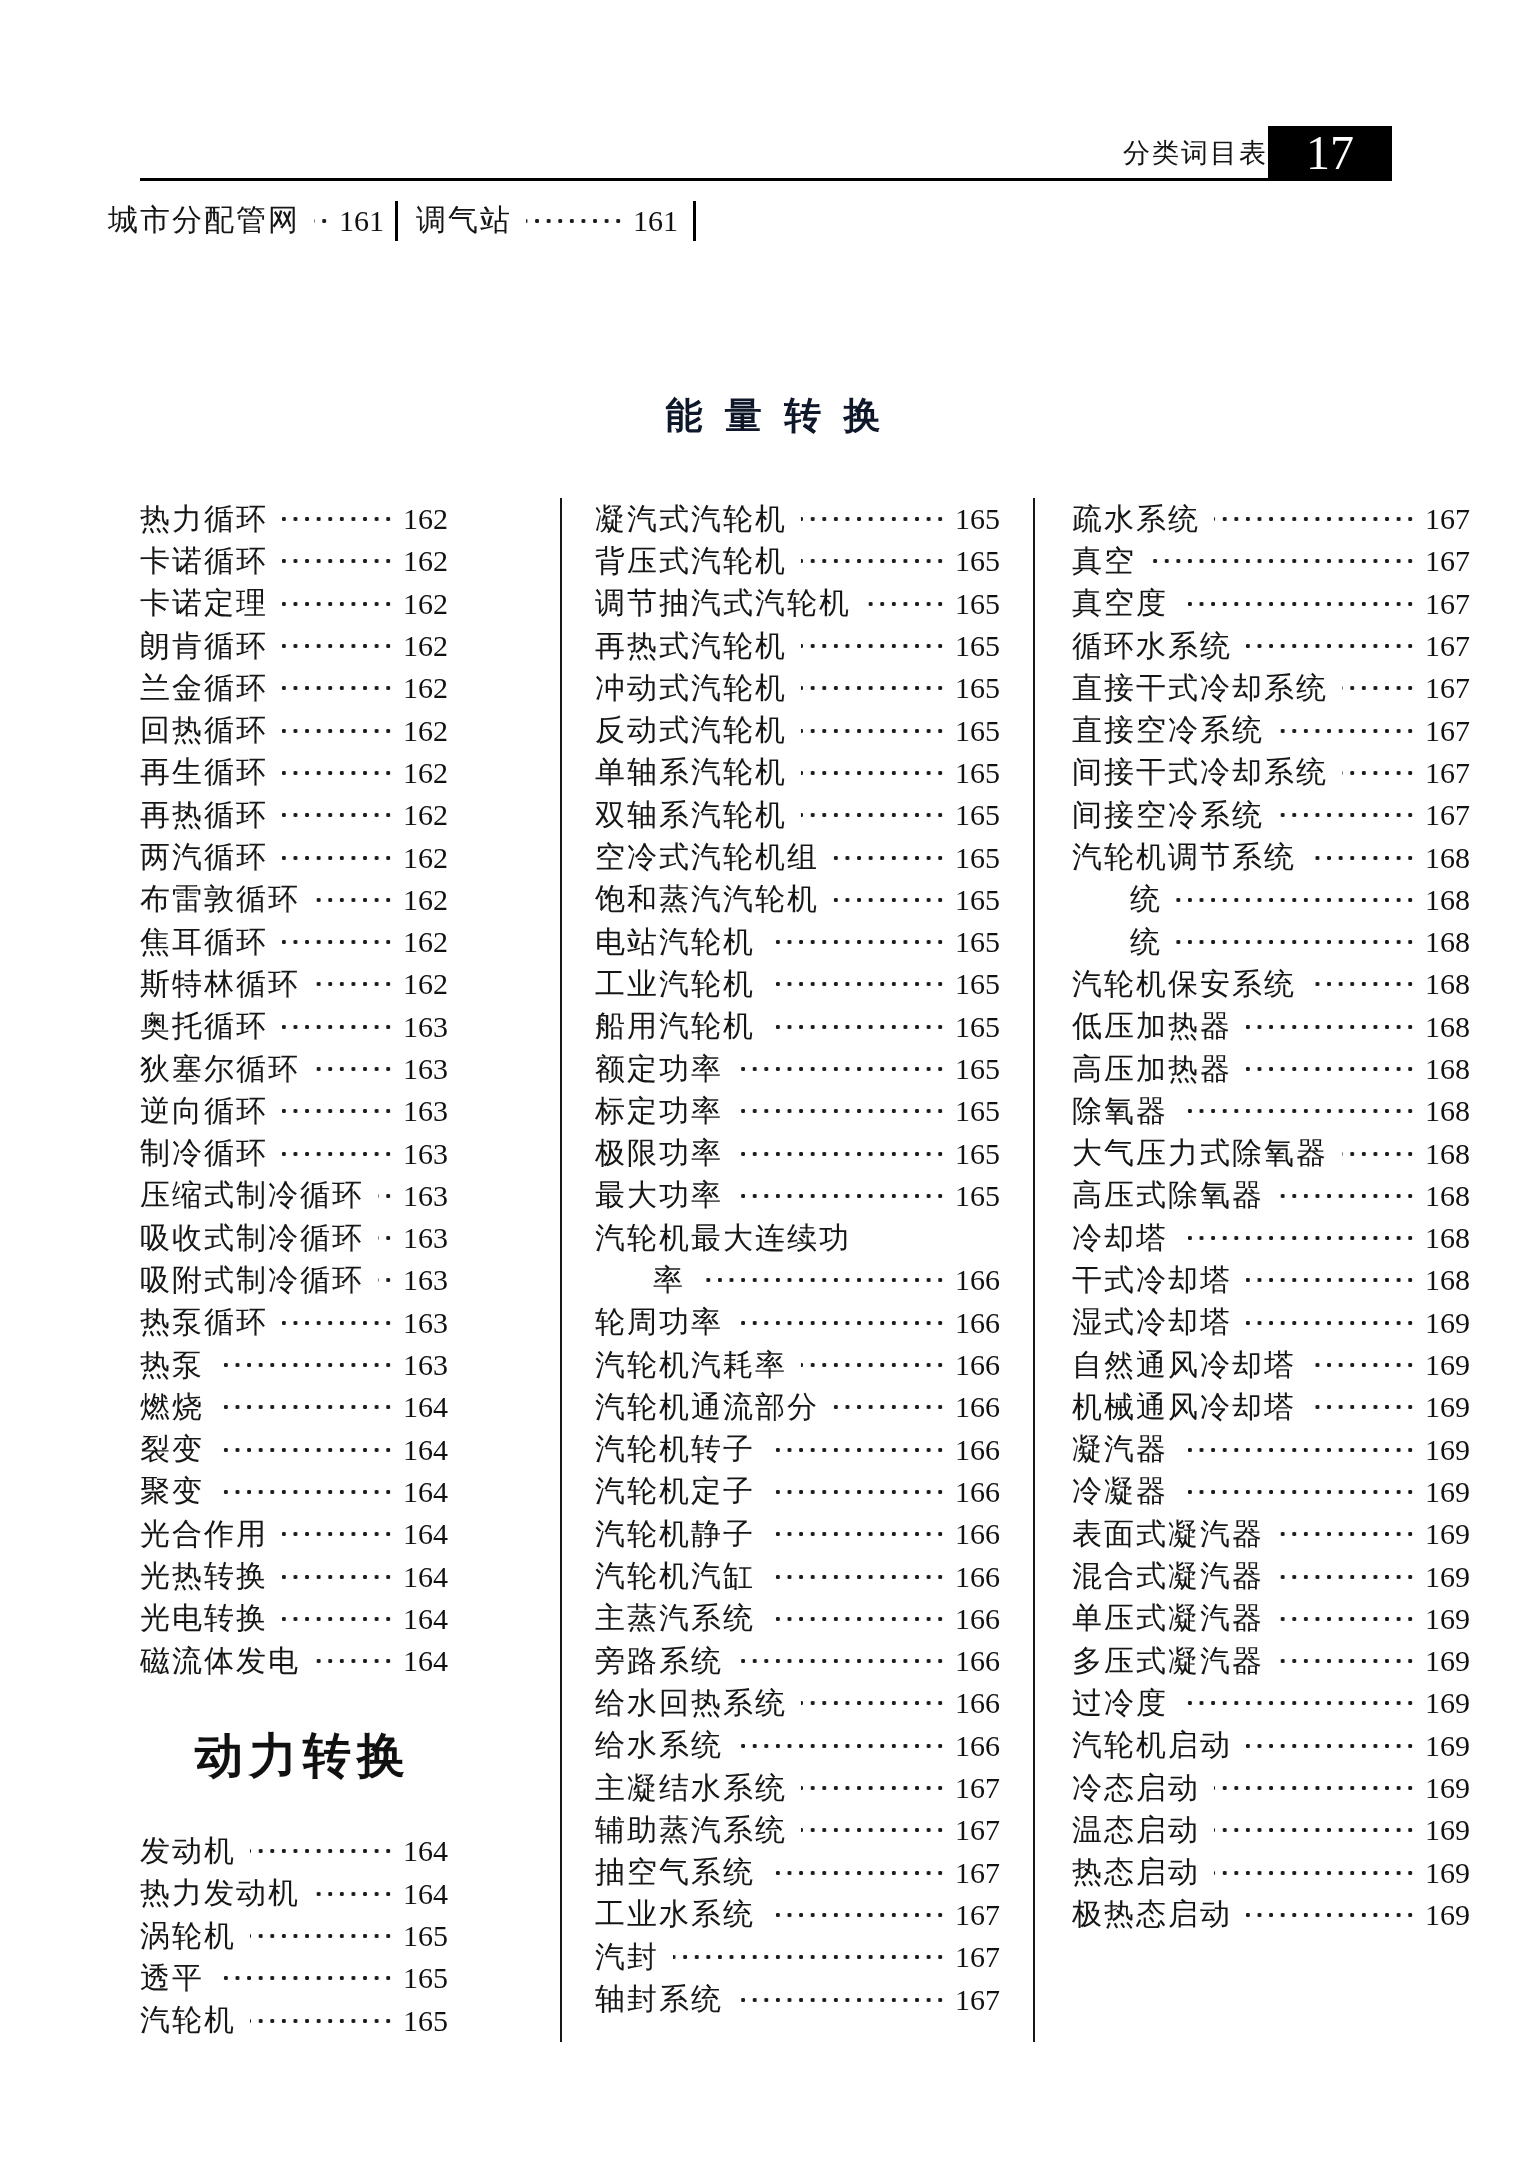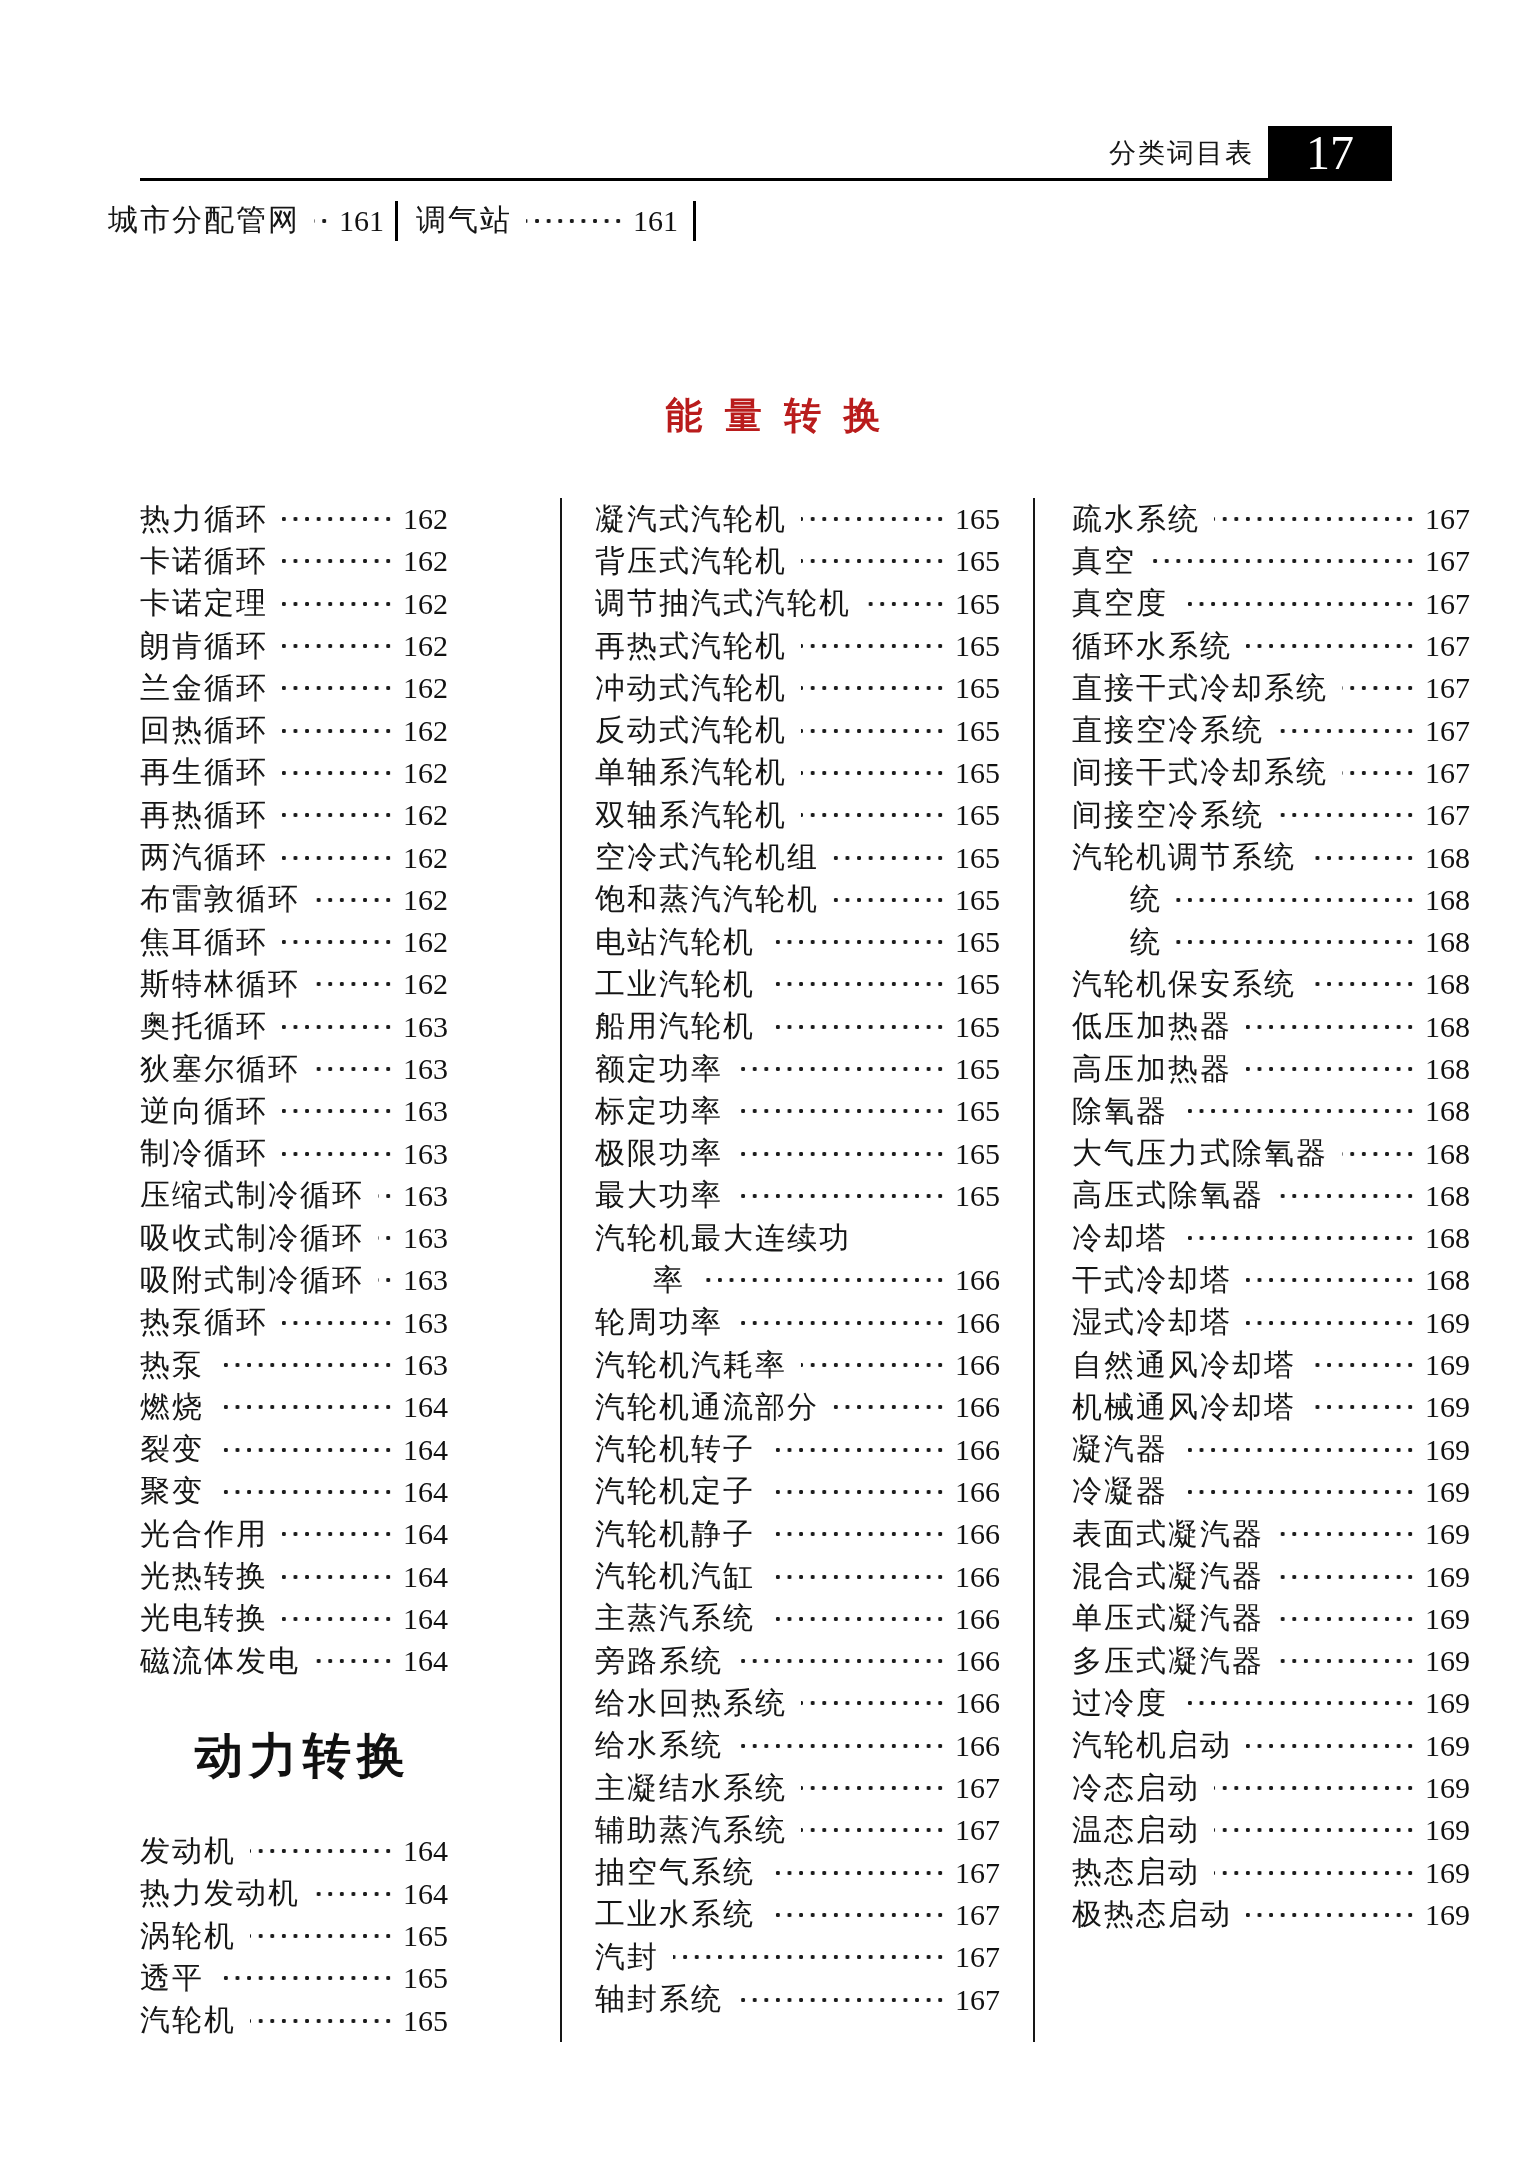--- a/index.html
+++ b/index.html
@@ -4,21 +4,21 @@
 <style>
   html,body{margin:0;padding:0;background:#e8e8e8;}
   .page{
     width:1536px;height:2157px;background:#ffffff;margin:0 auto;
     position:relative;overflow:hidden;color:#1a1a1a;
     font-family:"Liberation Serif","DejaVu Serif",serif;
   }
   
   .header{
     display:flex;align-items:flex-end;justify-content:flex-end;
-    margin:126px 144px 0 140px;gap:14px;
+    margin:126px 144px 0 140px;
   }
   .header-title{
     font-family:"Liberation Sans","DejaVu Sans",sans-serif;
     font-size:27px;letter-spacing:2px;margin-bottom:7px;color:#141414;
   }
   .page-badge{
     width:124px;height:52px;background:#000;color:#fff;
     display:flex;align-items:center;justify-content:center;
     font-family:"Liberation Serif","DejaVu Serif",serif;font-size:48px;
   }
@@ -26,21 +26,21 @@
   
   .cont-row{margin:17px 0 0 108px;height:46px;display:flex;align-items:center;}
   .cc{display:flex;align-items:center;height:100%;}
   .cc1{width:272px;}
   .cc2{width:262px;margin-left:18px;}
   .vbar{width:3px;height:40px;background:#000;margin-left:15px;}
   
   .section-title{
     margin:147px 0 0 16px;text-align:center;
     font-family:"Liberation Sans","DejaVu Sans",sans-serif;
-    font-weight:700;font-size:37px;letter-spacing:6px;color:#b91c1c;
+    font-weight:700;font-size:37px;letter-spacing:6px;color:#0f172a;
   }
   
   .columns{display:flex;margin:57px 99px 0 140px;align-items:stretch;}
   .col{box-sizing:border-box;}
   .col-1{flex:0 0 387px;padding-right:112px;}
   .col-2{flex:0 0 473px;border-left:2.5px solid #161616;padding-left:33px;padding-right:33px;}
   .col-3{flex:0 0 437px;border-left:2.5px solid #161616;padding-left:37px;}
   
   .entry{height:42.3px;display:flex;align-items:center;}
   .entry.indent{padding-left:58px;}

